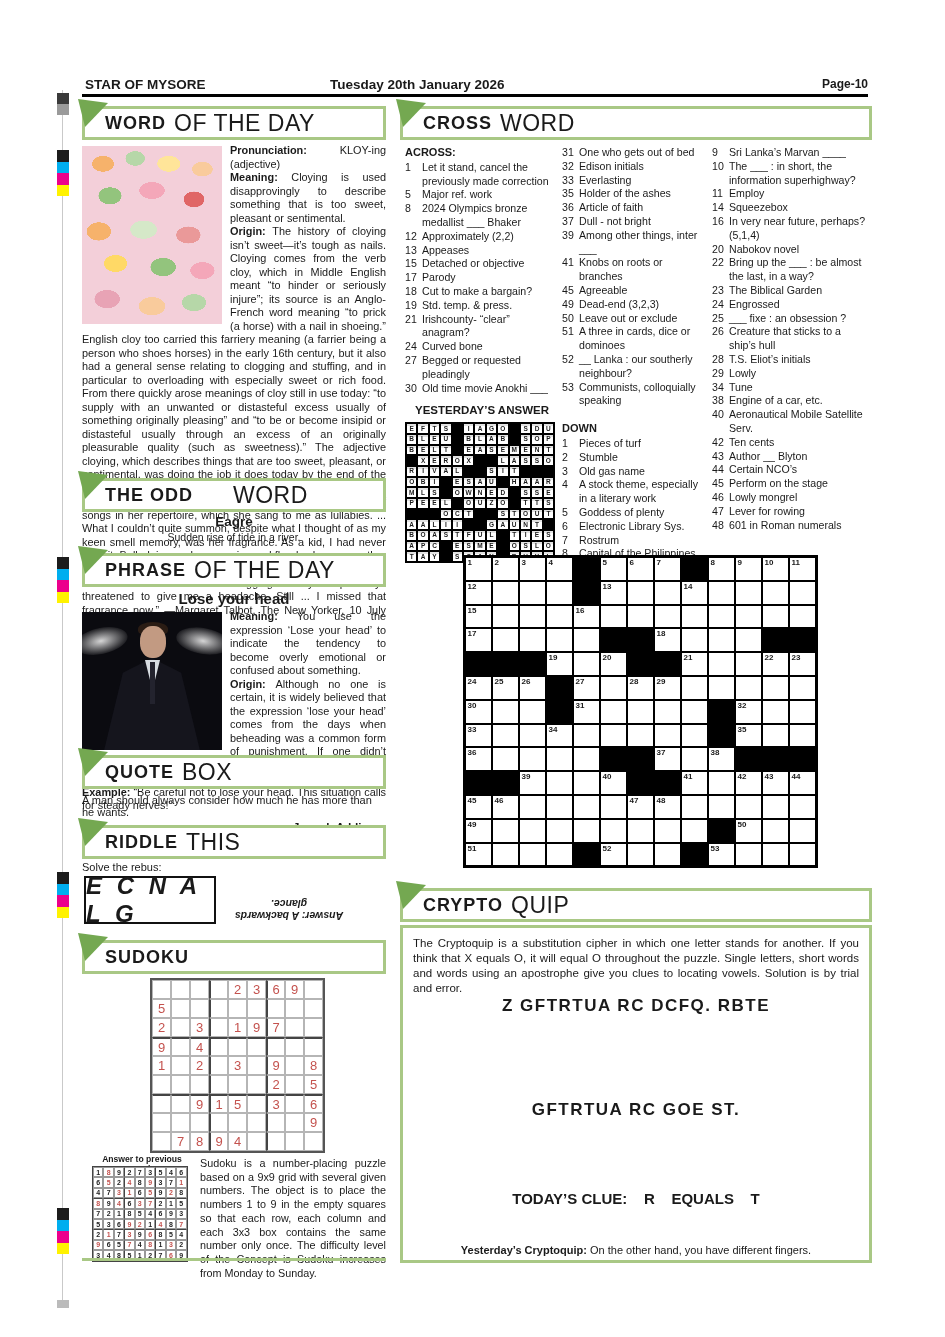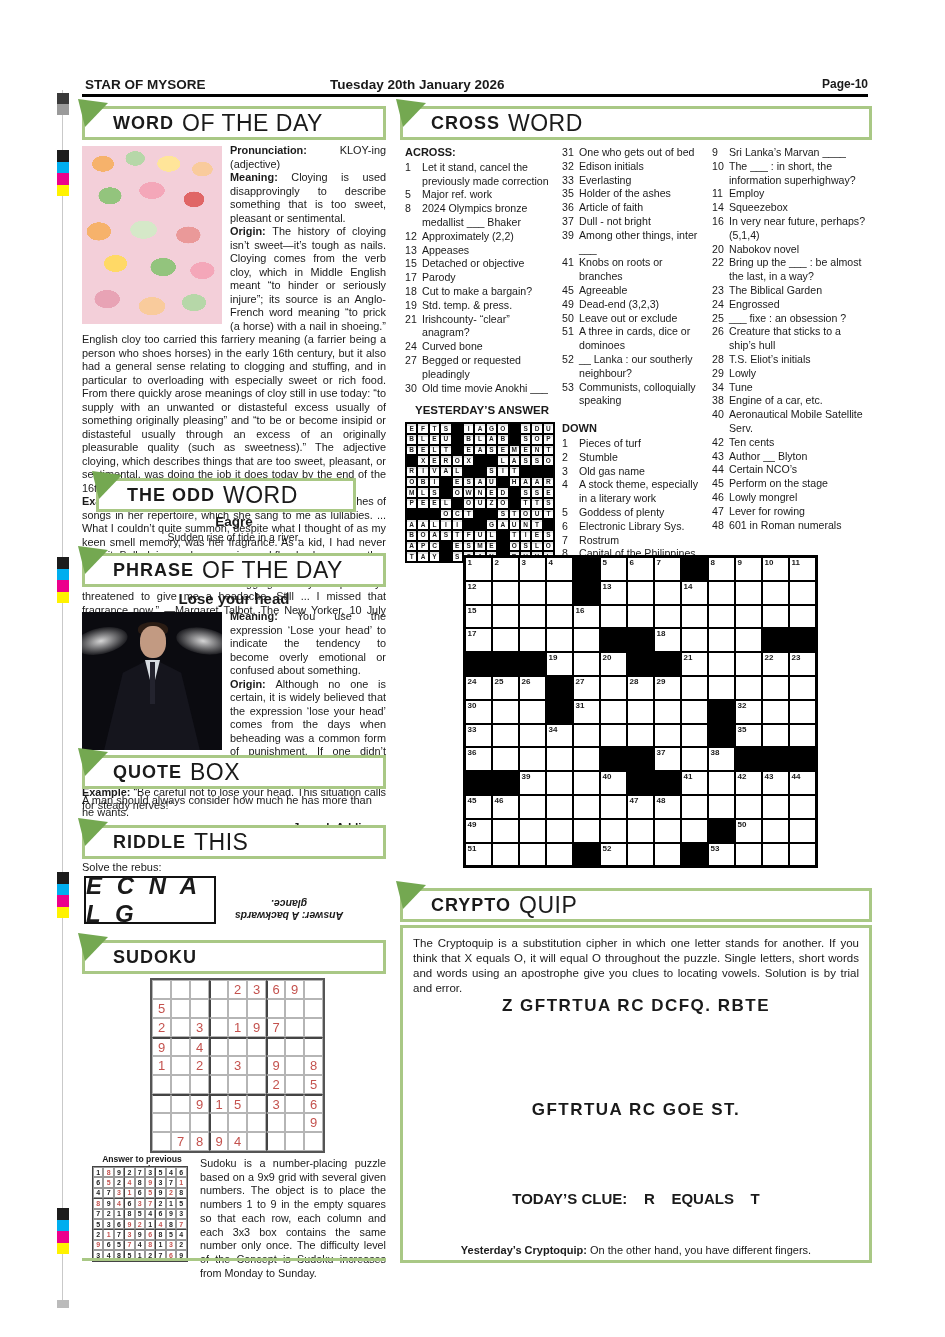--- a/index.html
+++ b/index.html
@@ -15,21 +15,21 @@
   .gpair div{width:12px;height:11px;}
 
   
   .paper{position:absolute;left:85px;top:77px;font-weight:bold;font-size:13.5px;}
   .date{position:absolute;left:330px;top:77px;font-weight:bold;font-size:13.5px;}
   .pageno{position:absolute;right:77px;top:77px;font-weight:bold;font-size:12px;}
   .headrule{position:absolute;left:82px;top:94px;width:786px;height:3px;background:#000;}
 
   
   .sec-head{position:absolute;height:34px;border:3px solid var(--green);background:#fff;
-            display:flex;align-items:center;padding-left:28px;box-sizing:border-box;}
+            display:flex;align-items:center;padding-left:20px;box-sizing:border-box;}
   .sec-head .flag{position:absolute;left:-7px;top:-10px;width:32px;height:30px;color:var(--flag-green);}
   .sec-bold{font-weight:800;font-size:18px;letter-spacing:1px;}
   .sec-light{font-weight:400;font-size:23px;margin-left:8px;letter-spacing:0.5px;}
 
   
   .block{position:absolute;left:82px;width:304px;}
   .bl-title{text-align:center;font-weight:bold;font-size:15px;margin:0 0 3px 0;}
   .rich{margin:0;font-size:10.9px;line-height:1.24;text-align:justify;}
   .rich b{font-weight:bold;}
   .candy-img{float:left;width:140px;height:178px;margin:2px 8px 3px 0;background-color:#f3cfd9;
@@ -175,21 +175,21 @@
       <div class="candy-img"></div>
       <div id="wod-paras">
           <p class="rich"><b>Pronunciation: </b>KLOY-ing (adjective)</p>
           <p class="rich"><b>Meaning: </b>Cloying is used disapprovingly to describe something that is too sweet, pleasant or sentimental.</p>
           <p class="rich"><b>Origin: </b>The history of cloying isn’t sweet—it’s tough as nails. Cloying comes from the verb cloy, which in Middle English meant “to hinder or seriously injure”; its source is an Anglo-French word meaning “to prick (a horse) with a nail in shoeing.” English cloy too carried this farriery meaning (a farrier being a person who shoes horses) in the early 16th century, but it also had a general sense relating to clogging and stuffing, and in particular to overloading with especially sweet or rich food. From there quickly arose meanings of cloy still in use today: “to supply with an unwanted or distasteful excess usually of something originally pleasing” and “to be or become insipid or distasteful usually through an excess of an originally pleasurable quality (such as sweetness).” The adjective cloying, which describes things that are too sweet, pleasant, or sentimental, was doing the job it does today by the end of the 16th century.</p>
           <p class="rich"><b>Example: </b>“Images of her came to me often, as did snatches of songs in her repertoire, which she sang to me as lullabies. ... What I couldn’t quite summon, despite what I thought of as my keen smell memory, was her fragrance. As a kid, I had never liked it. Bellodgia was heavy, spicy and floral; when my mother would lean over me to comb my hair ... the cloying rose and carnation combined with her tugging on my scalp always threatened to give me a headache. Still ... I missed that fragrance now.” —Margaret Talbot, The New Yorker, 10 July 2025</p>
         </div>
     </div>
   </div>
 
-  <div class="sec-head" style="left:96px;top:478px;width:260px;">
+  <div class="sec-head" style="left:82px;top:478px;width:304px;gap:32px;">
     <svg class="flag" viewBox="0 0 32 30">
         <polygon points="0,0 30,4 7,28" fill="currentColor"></polygon>
       </svg>
     <span class="sec-bold">THE ODD</span>
     <span class="sec-light">WORD</span>
   </div>
   <div class="block" style="top:514px;">
     <p class="center-title">Eagre</p>
     <p class="center-sub">Sudden rise of tide in a river.</p>
   </div>

